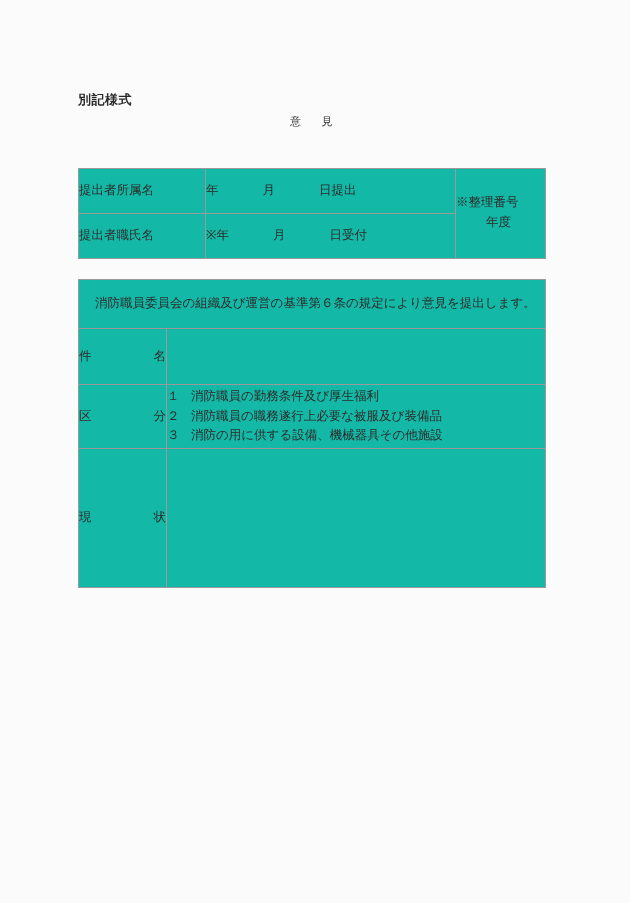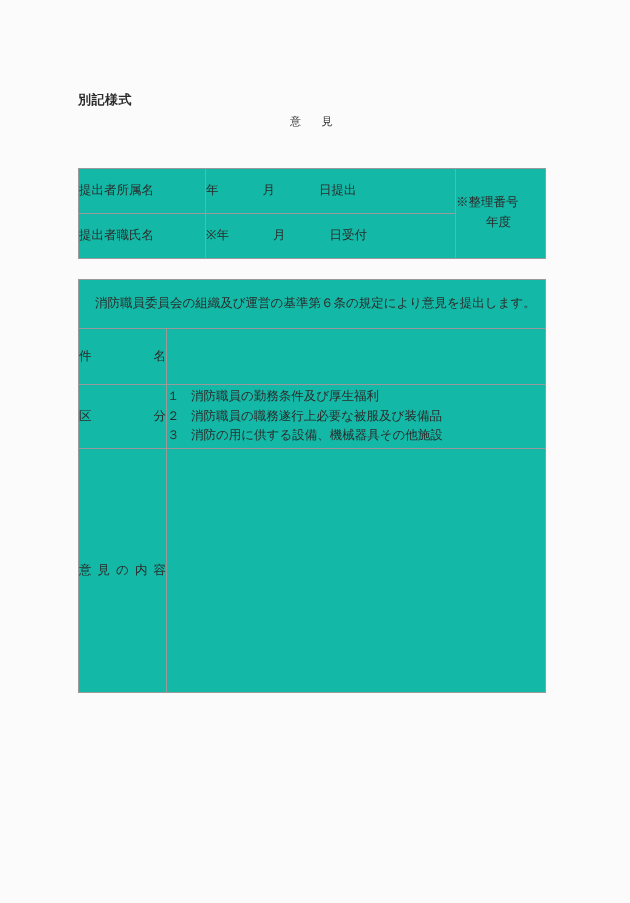--- a/index.html
+++ b/index.html
@@ -186,21 +186,21 @@
             <li>
               <span class="num">２</span><span>消防職員の職務遂行上必要な被服及び装備品</span>
             </li>
             <li>
               <span class="num">３</span><span>消防の用に供する設備、機械器具その他施設</span>
             </li>
           </ul>
         </td>
       </tr>
 
-
-      <tr style="height:244px;">
-        <td class="c-rowlabel">意見の内容</td>
+      <tr style="height:139px;">
+        <td class="c-rowlabel">現状</td>
         <td class="c-blank"></td>
       </tr>
+
     </tbody>
   </table>
 
 </div>
 
 </body></html>

